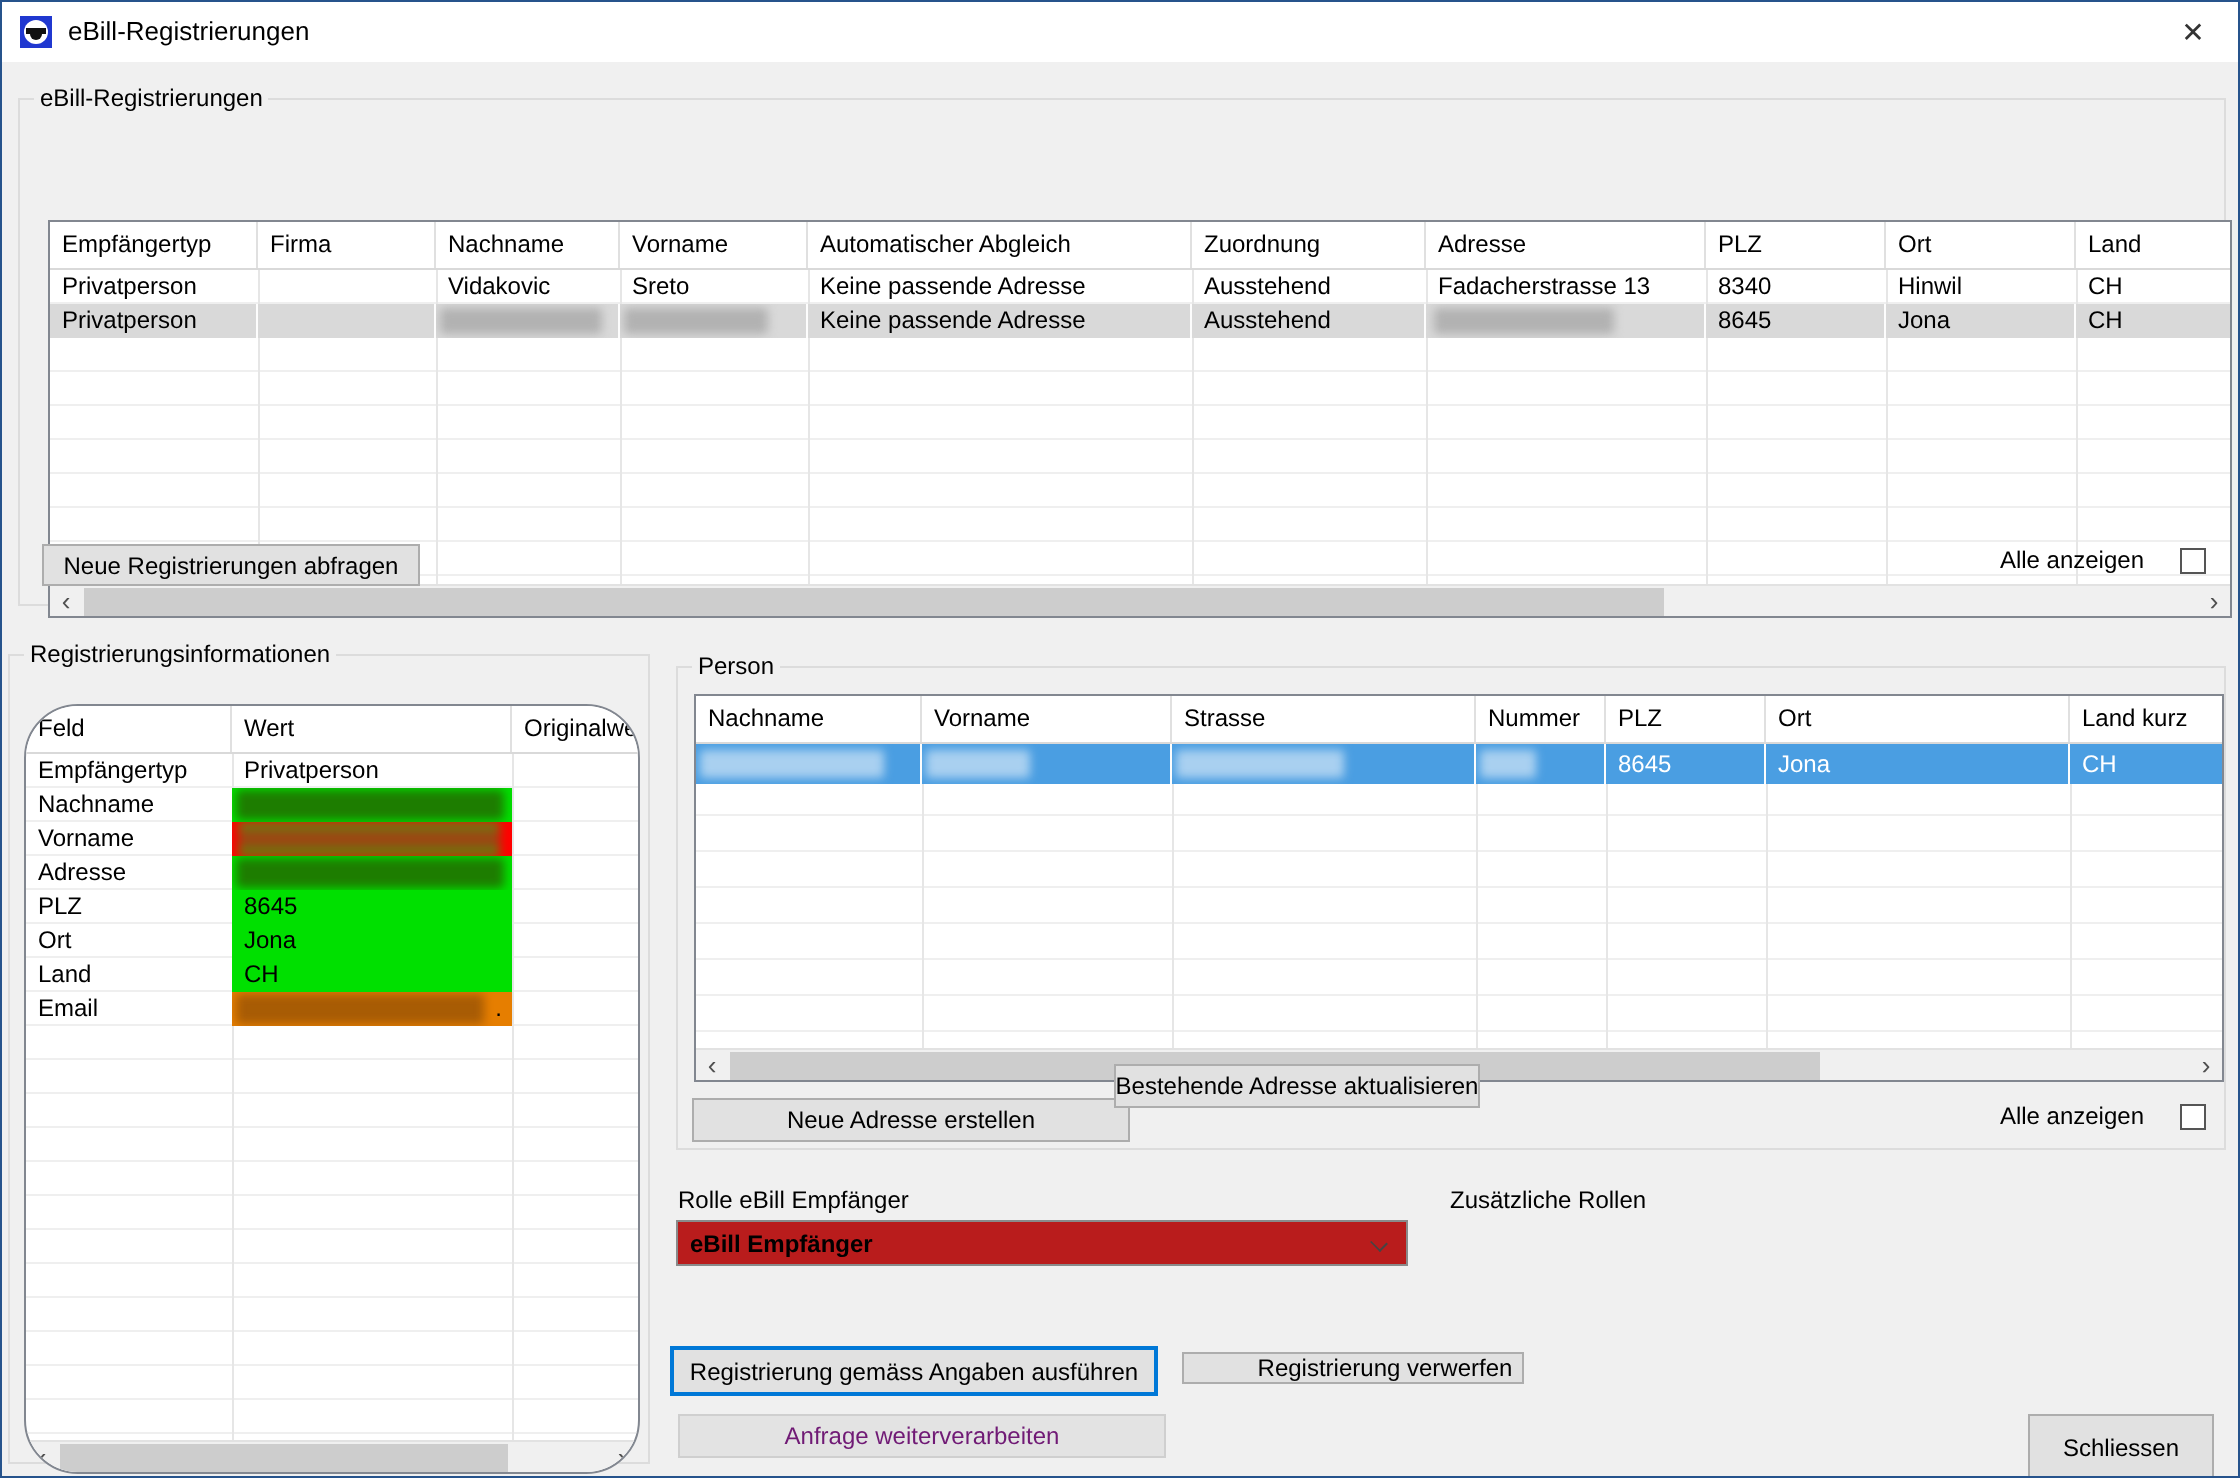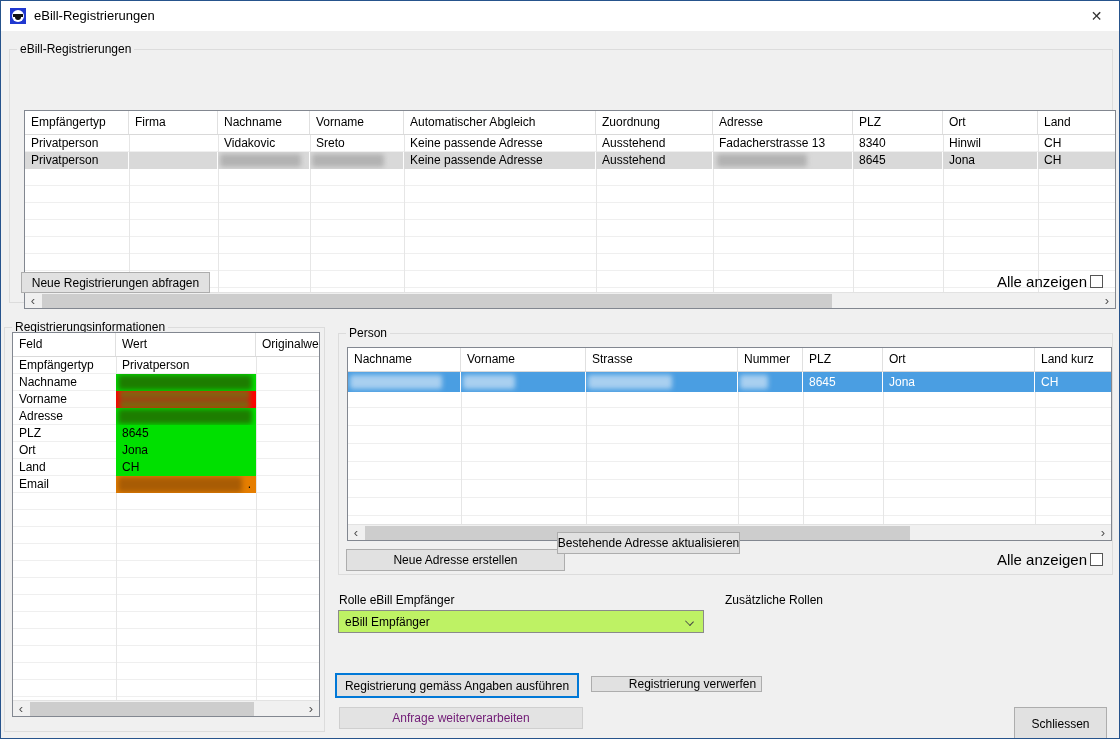--- a/index.html
+++ b/index.html
@@ -40,21 +40,21 @@
     background-size:1px 100%,1px 100%,1px 100%,1px 100%,1px 100%,1px 100%,1px 100%,1px 100%,1px 100%,100% 100%;
     background-position:104px 0,193px 0,285px 0,379px 0,571px 0,688px 0,828px 0,918px 0,1013px 0,0 0;}
   .t-top .thead,.t-top .trow{grid-template-columns:104px 89px 92px 94px 192px 117px 140px 90px 95px 1fr;}
   .t-top .r1{top:24px;height:17px;}
   .t-top .r2{top:41px;height:17px;background:#d9d9d9;}
   .t-top .r2 .c{border-right:1px solid #fdfdfd;}
   .t-top .r2 .c:last-child{border-right:none;}
   .patch-grey{background:#b2b2b2;top:2px;bottom:2px;}
 
   
-  .t-info{left:7px;top:4px;width:308px;height:385px;}
+  .t-info{left:7px;top:24px;width:308px;height:385px;border-radius:27px;}
   .t-info .tbl-bg{
     background-image:
       linear-gradient(#e6e6e6,#e6e6e6),linear-gradient(#e6e6e6,#e6e6e6),
       repeating-linear-gradient(180deg,transparent 0 16px,#efefef 16px 17px);
     background-size:1px 100%,1px 100%,100% 100%;
     background-position:103px 0,243px 0,0 0;}
   .t-info .thead,.t-info .trow{grid-template-columns:103px 140px 1fr;}
   .t-info .trow{height:17px;}
   .st-match-green{background:#00e000;}
   .st-mismatch-red{background:#ff0000;}
@@ -83,25 +83,25 @@
   .hscroll{position:absolute;left:0;right:0;bottom:0;height:16px;background:#f0f0f0;border-top:1px solid #e2e2e2;}
   .hscroll .arr{position:absolute;top:0;width:16px;height:16px;font-size:13px;line-height:15px;text-align:center;color:#505050;cursor:pointer;}
   .hscroll .arr.l{left:0;}
   .hscroll .arr.r{right:0;}
   .hscroll .thumb{position:absolute;top:1px;height:14px;background:#cdcdcd;cursor:pointer;}
 
   
   .btn{position:absolute;background:#e1e1e1;border:1px solid #adadad;font-size:12px;color:#000;display:flex;align-items:center;justify-content:center;cursor:pointer;white-space:nowrap;}
   .btn.default{border:2px solid #0078d7;}
   .btn.disabled{color:#701a75;border-color:#cfcfcf;background:#e3e3e3;cursor:default;}
-  .showall{position:absolute;display:flex;align-items:center;gap:3px;font-size:15px;color:#000;}
+  .showall{position:absolute;display:flex;align-items:center;gap:18px;font-size:12px;color:#000;}
   .cbx{width:13px;height:13px;background:#fff;border:1px solid #555;cursor:pointer;}
   .lbl{position:absolute;font-size:12px;color:#000;white-space:nowrap;}
   .combo{position:absolute;height:23px;border:1px solid #8a8a8a;font-size:12px;color:#000;display:flex;align-items:center;padding-left:6px;cursor:pointer;}
-  .combo.grey{background:#bef264;}
+  .combo.grey{background:#b91c1c;font-weight:bold;}
   .combo.white{background:#ffffff;}
   .chev{position:absolute;right:10px;top:7px;width:7px;height:7px;border-right:1.5px solid #444;border-bottom:1.5px solid #444;transform:rotate(45deg) scale(1,.8);}
 </style>
 </head>
 <body>
 
 <div class="win">
 
   <div class="titlebar">
     <div class="appicon">

